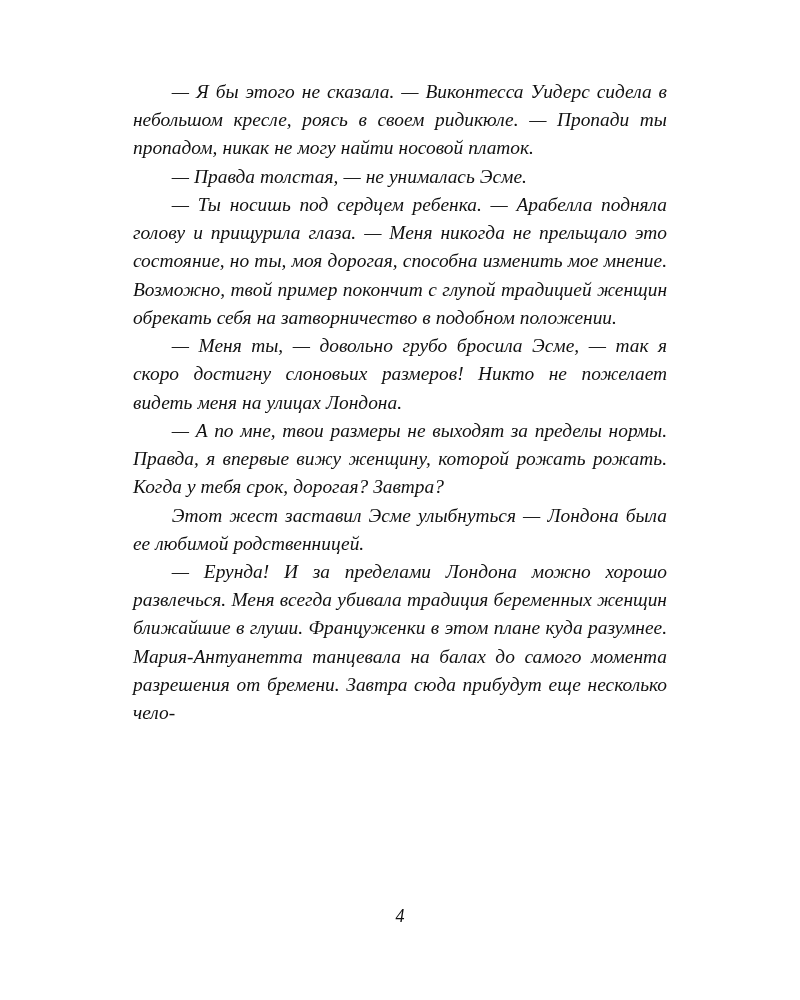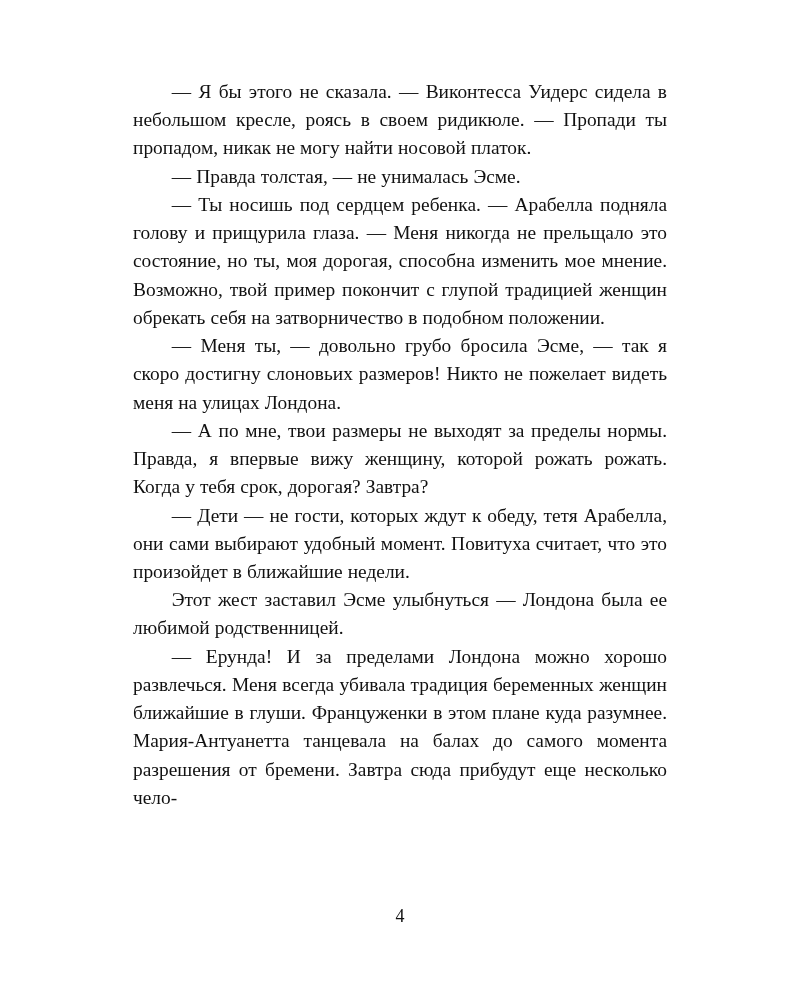--- a/index.html
+++ b/index.html
@@ -13,20 +13,21 @@
     overflow: hidden;
     font-family: "Liberation Serif", serif;
     color: #111111;
   }
   .page {
     position: relative;
     width: 800px;
     height: 1000px;
     background: #ffffff;
     box-sizing: border-box;
+    font-style: italic;
   }
   .text-block {
     position: absolute;
     left: 133px;
     top: 78px;
     width: 534px;
   }
   .para {
     margin: 0;
     font-size: 19.4px;
@@ -51,18 +52,17 @@
 </head>
 <body>
 
 <div class="page">
   <div class="text-block">
     <p class="para">— Я бы этого не сказала. — Виконтесса Уидерс сидела в небольшом кресле, роясь в своем ридикюле. — Пропади ты пропадом, никак не могу найти носовой платок.</p>
     <p class="para">— Правда толстая, — не унималась Эсме.</p>
     <p class="para">— Ты носишь под сердцем ребенка. — Арабелла подняла голову и прищурила глаза. — Меня никогда не прельщало это состояние, но ты, моя дорогая, способна изменить мое мнение. Возможно, твой пример покончит с глупой традицией женщин обрекать себя на затворничество в подобном положении.</p>
     <p class="para">— Меня ты, — довольно грубо бросила Эсме, — так я скоро достигну слоновьих размеров! Никто не пожелает видеть меня на улицах Лондона.</p>
     <p class="para">— А по мне, твои размеры не выходят за пределы нормы. Правда, я впервые вижу женщину, которой рожать рожать. Когда у тебя срок, дорогая? Завтра?</p>
-    <p class="para">— Дети — не гости, которых ждут к обеду, тетя Арабелла, они сами выбирают удобный момент. Повитуха считает, что это произойдет в ближайшие недели.</p>
     <p class="para">Этот жест заставил Эсме улыбнуться — Лондона была ее любимой родственницей.</p>
     <p class="para">— Ерунда! И за пределами Лондона можно хорошо развлечься. Меня всегда убивала традиция беременных женщин ближайшие в глуши. Француженки в этом плане куда разумнее. Мария-Антуанетта танцевала на балах до самого момента разрешения от бремени. Завтра сюда прибудут еще несколько чело-</p>
   </div>
   <div class="page-number">4</div>
 </div>
 
 </body></html>

